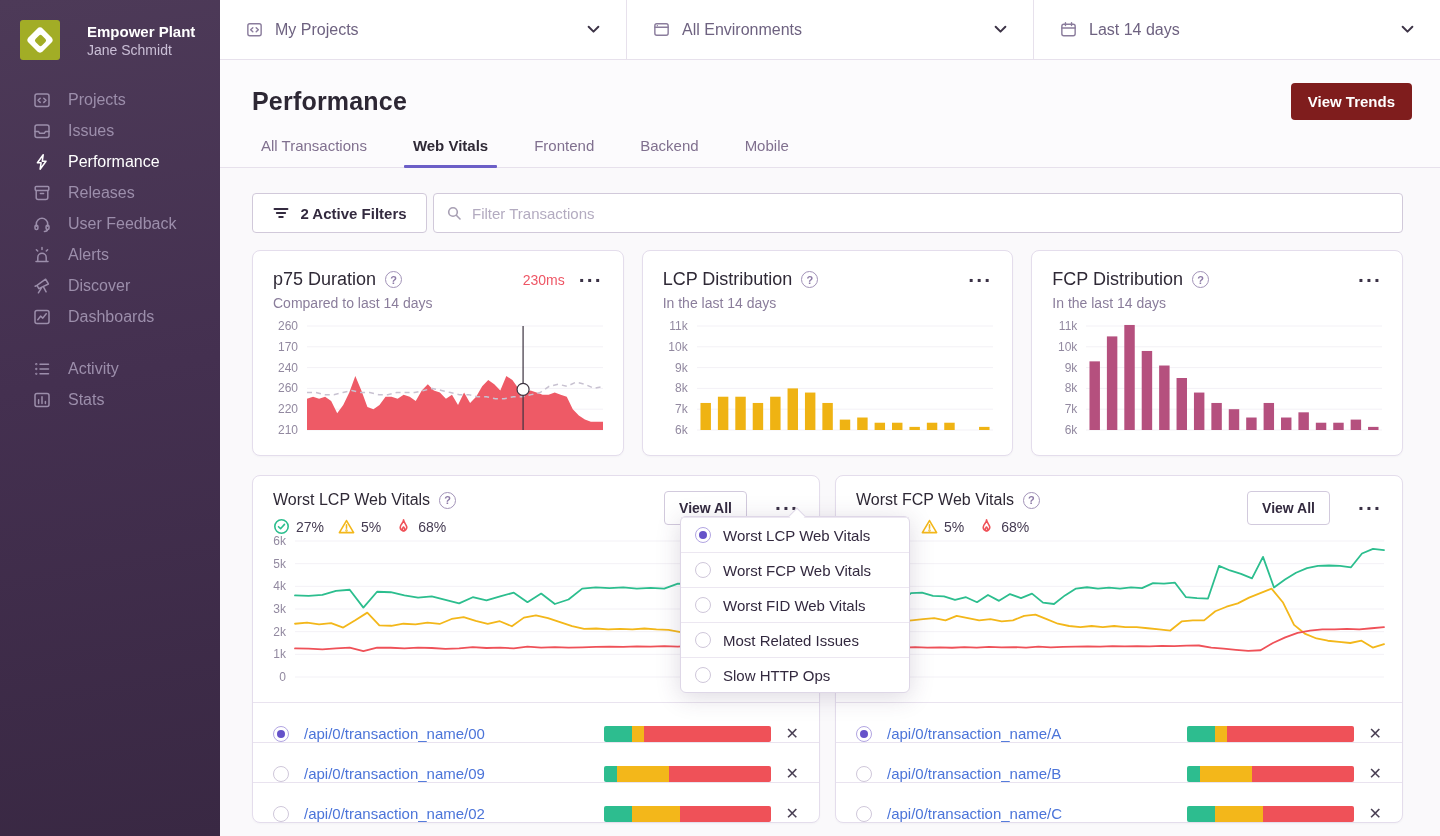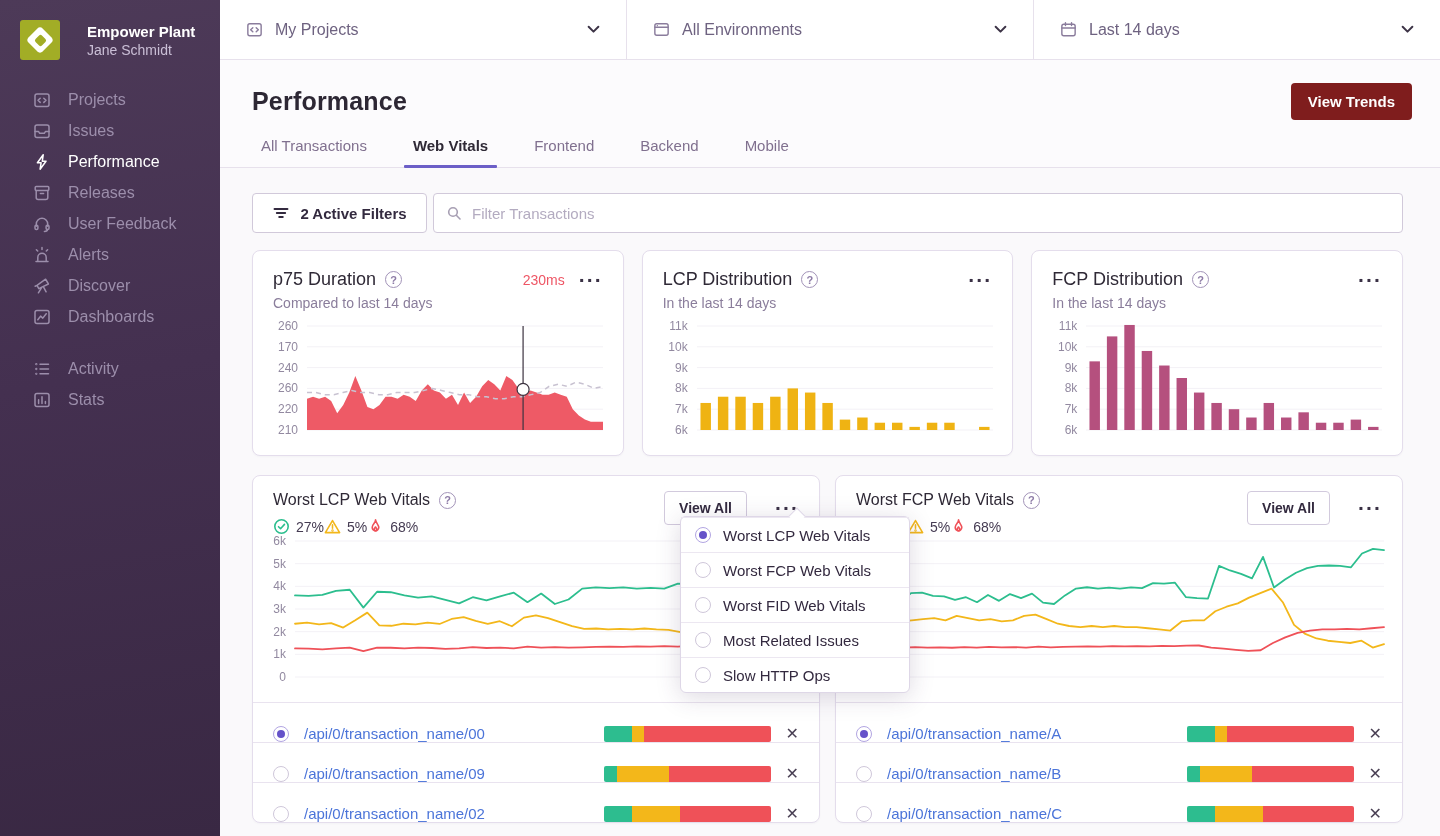--- a/index.html
+++ b/index.html
@@ -62,21 +62,21 @@
   .yaxis{position:relative;flex:none;font-size:12px;color:#9289a0;text-align:right;padding-right:9px}
   .yaxis span{position:absolute;right:9px;line-height:14px;white-space:nowrap}
   .w34{width:34px}.w28{width:28px}
   .plot{flex:1;position:relative}
   .plot svg{position:absolute;inset:0;overflow:visible}
 
   .cards2{margin:19px 37px 0 32px;height:348px;display:grid;grid-template-columns:1fr 1fr;gap:15px;position:relative}
   .vcard{display:flex;flex-direction:column;overflow:hidden}
   .vhead{display:flex;align-items:flex-start;padding:15px 20px 0}
   .vtitle{display:flex;align-items:center;font-size:16px;font-weight:500;color:#2f2936}
-  .vbadges{display:flex;align-items:center;gap:0;margin-top:9px;font-size:14px;color:#453b52}
+  .vbadges{display:flex;align-items:center;gap:14px;margin-top:9px;font-size:14px;color:#453b52}
   .badge{display:inline-flex;align-items:center;gap:6px}
   .vactions{margin-left:auto;display:flex;align-items:center;gap:14px}
   .btn-viewall{background:#fff;border:1px solid #d2cadd;border-radius:4px;padding:8px 14px;font-size:14px;font-weight:700;color:#332a3f;cursor:pointer;font-family:inherit}
   .vchart{display:flex;height:136px;margin:6px 18px 8px 14px}
   .vrows{margin-top:auto}
   .vrow{height:40px;border-top:1px solid #e9e3ef;display:flex;align-items:flex-end;padding:0 20px;gap:15px}
   .vrow .link{color:#4b74d9;font-size:15px;text-decoration:none;cursor:pointer}
   .stackbar{margin-left:auto;width:167px;height:16px;border-radius:2px;overflow:hidden;display:flex}
   .stackbar div{height:100%}
   .x-btn{color:#4a4054;font-size:16px;line-height:16px;cursor:pointer;font-weight:400}

